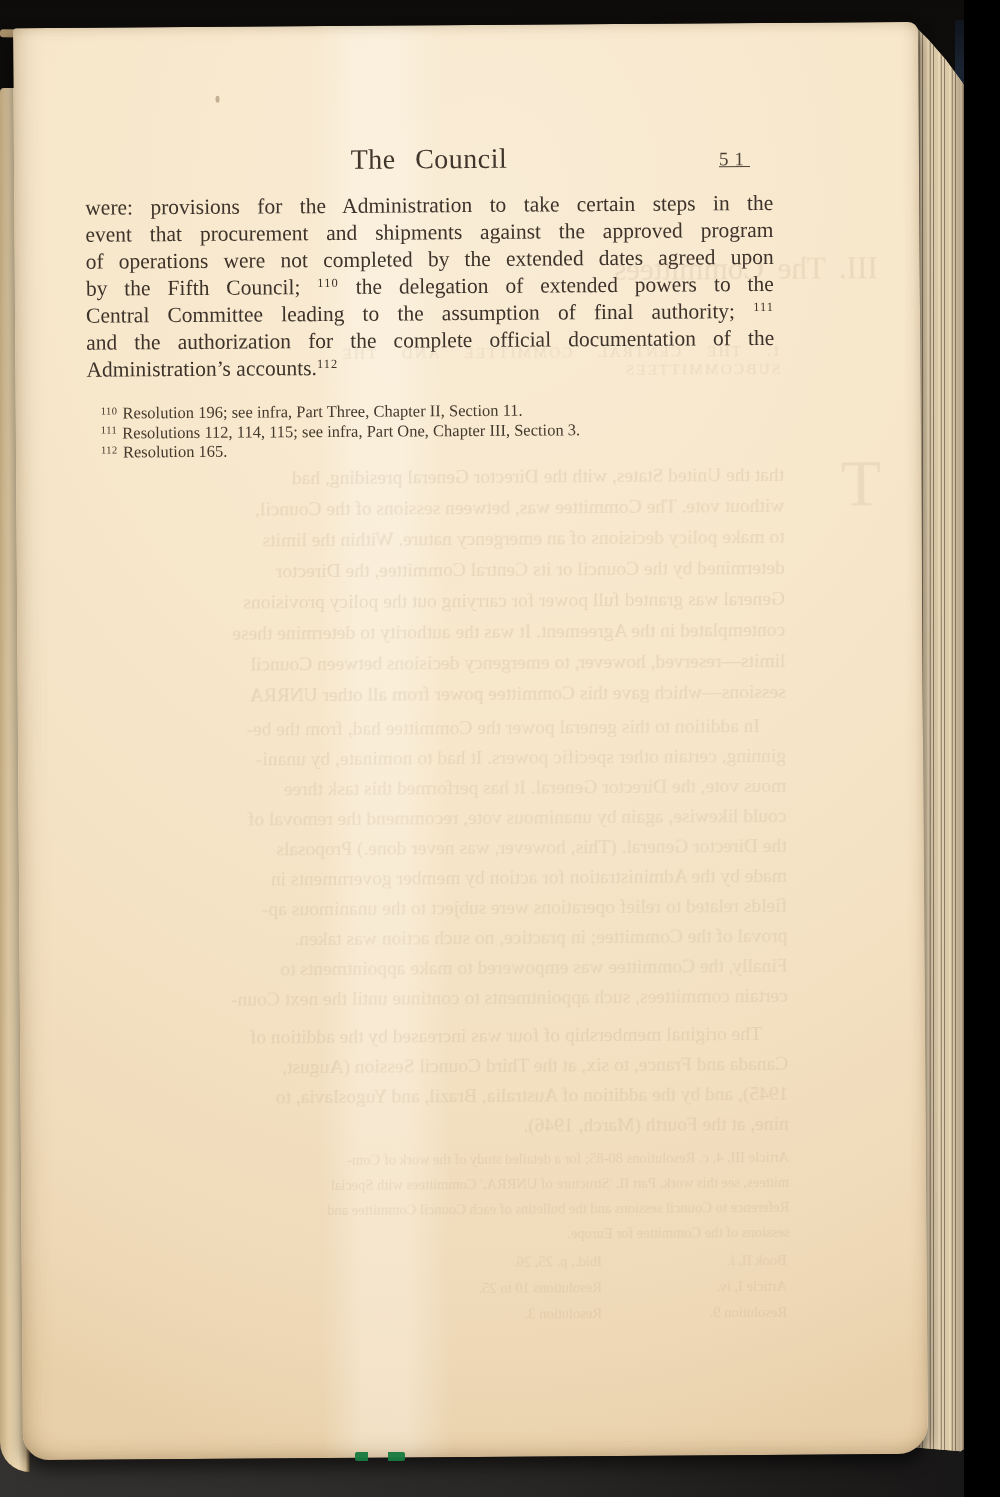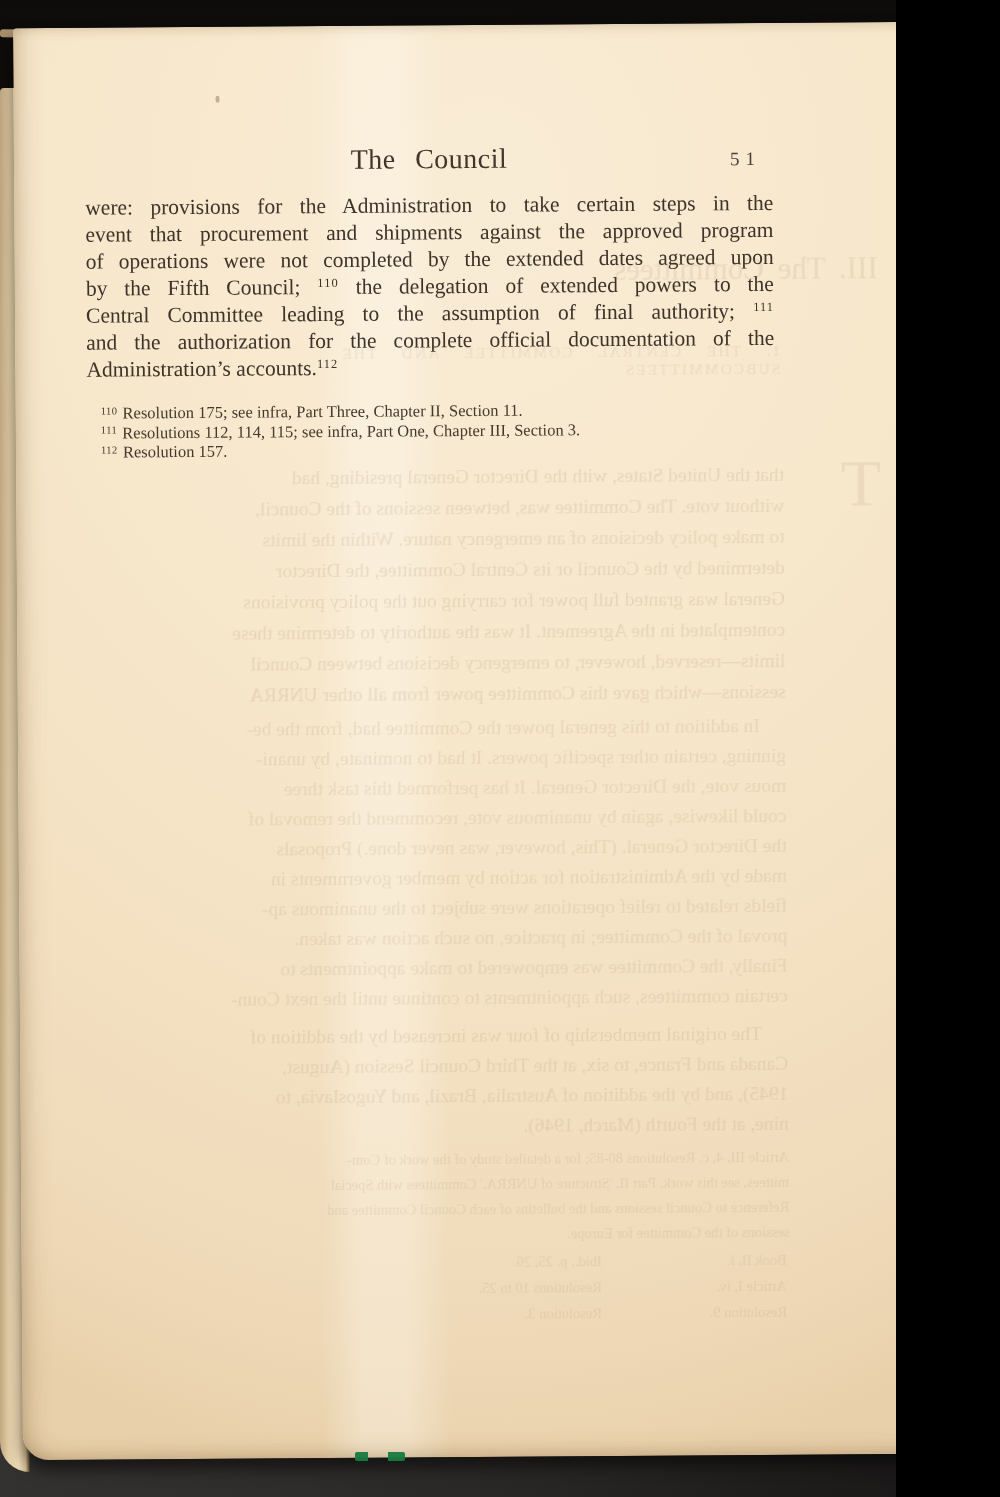--- a/index.html
+++ b/index.html
@@ -1,18 +1,18 @@
 <!DOCTYPE html>
 <html><head>
 <meta charset="utf-8">
 <title>Book scan — The Council, p. 51</title>
 <style>
   html,body{margin:0;padding:0;background:#000;}
   .scene{
-    position:relative;width:896px;height:1497px;overflow:hidden;
+    position:relative;width:964px;height:1497px;overflow:hidden;
     background:linear-gradient(180deg,#0e0c0a 0%,#12100e 40%,#16130f 60%,#1c1915 80%,#242019 100%);
     font-family:"Liberation Serif","DejaVu Serif",serif;
   }
   
   .bg-bottom{position:absolute;left:0;top:1443px;width:1000px;height:54px;
     background:linear-gradient(90deg,#343230 0%,#2f2d2b 30%,#282624 55%,#201e1d 75%,#171616 100%);}
   .cover-blue{position:absolute;left:955px;top:20px;width:45px;height:170px;
     background:linear-gradient(180deg,#10151d 0%,#1a2432 30%,#141b26 60%,rgba(12,13,16,0) 100%);}
   .reflection{position:absolute;left:966px;top:26px;width:32px;height:52px;border-radius:50%;
     background:radial-gradient(ellipse at 55% 40%,#c7cdd6 0%,#9aa7b5 45%,rgba(110,122,136,0) 78%);opacity:.9;}
@@ -39,21 +39,21 @@
     transform:rotate(-0.4deg);
     box-shadow:0 10px 16px rgba(0,0,0,.55),
       inset 16px 0 28px -16px rgba(125,95,55,.42),
       inset -8px 0 18px -10px rgba(125,95,55,.30),
       inset 0 -12px 24px -13px rgba(125,95,55,.38),
       inset 0 6px 14px -8px rgba(125,95,55,.22);}
   
   .running-head{position:absolute;left:71px;top:118px;width:688px;height:40px;color:#40362b;}
   .head-title{position:absolute;left:344px;top:0;transform:translateX(-50%);
     font-size:28px;word-spacing:12px;letter-spacing:.5px;white-space:nowrap;}
-  .page-num{position:absolute;right:12px;top:7px;font-size:19px;letter-spacing:6px;color:#4a4034;}
+  .page-num{position:absolute;right:23px;top:7px;font-size:19px;letter-spacing:6px;color:#4a4034;text-decoration:underline;}
   
   .body-text{position:absolute;left:71px;top:167px;width:688px;
     font-size:21.5px;line-height:27px;color:#3d332a;}
   .body-line{text-align:justify;text-align-last:justify;}
   .body-line.last{text-align-last:left;}
   .body-text sup{font-size:12.5px;vertical-align:7px;line-height:0;letter-spacing:1px;}
   
   .footnotes{position:absolute;left:71px;top:376px;width:688px;
     font-size:16.5px;line-height:19.5px;color:#43392c;}
   .footnote{padding-left:14px;white-space:nowrap;}
@@ -101,23 +101,23 @@
         <div class="body-line"><span>were: provisions for the Administration to take certain steps in the</span></div>
         <div class="body-line"><span>event that procurement and shipments against the approved program</span></div>
         <div class="body-line"><span>of operations were not completed by the extended dates agreed upon</span></div>
         <div class="body-line"><span>by the Fifth Council; </span><sup>110</sup><span> the delegation of extended powers to the</span></div>
         <div class="body-line"><span>Central Committee leading to the assumption of final authority; </span><sup>111</sup></div>
         <div class="body-line"><span>and the authorization for the complete official documentation of the</span></div>
         <div class="body-line last"><span>Administration’s accounts.</span><sup>112</sup></div>
       </div>
 
     <div class="footnotes" id="footnotes">
-        <div class="footnote"><sup class="fn-marker">110</sup><span>Resolution 175; see </span><span class="fn-italic">infra,</span><span> Part Three, Chapter II, Section 11.</span></div>
+        <div class="footnote"><sup class="fn-marker">110</sup><span>Resolution 196; see </span><span class="fn-italic">infra,</span><span> Part Three, Chapter II, Section 11.</span></div>
         <div class="footnote"><sup class="fn-marker">111</sup><span>Resolutions 112, 114, 115; see </span><span class="fn-italic">infra,</span><span> Part One, Chapter III, Section 3.</span></div>
-        <div class="footnote"><sup class="fn-marker">112</sup><span>Resolution 157.</span></div>
+        <div class="footnote"><sup class="fn-marker">112</sup><span>Resolution 165.</span></div>
       </div>
 
     <div class="ghost-layer" id="ghostLayer">
         <div class="ghost g-heading">III. The Committees</div>
         <div class="ghost g-subheading">1. THE CENTRAL COMMITTEE AND THE SUBCOMMITTEES</div>
         <div class="ghost g-dropcap">T</div>
         <div class="ghost g-a">
           <div>that the United States, with the Director General presiding, had</div>
           <div>without vote. The Committee was, between sessions of the Council,</div>
           <div>to make policy decisions of an emergency nature. Within the limits</div>

